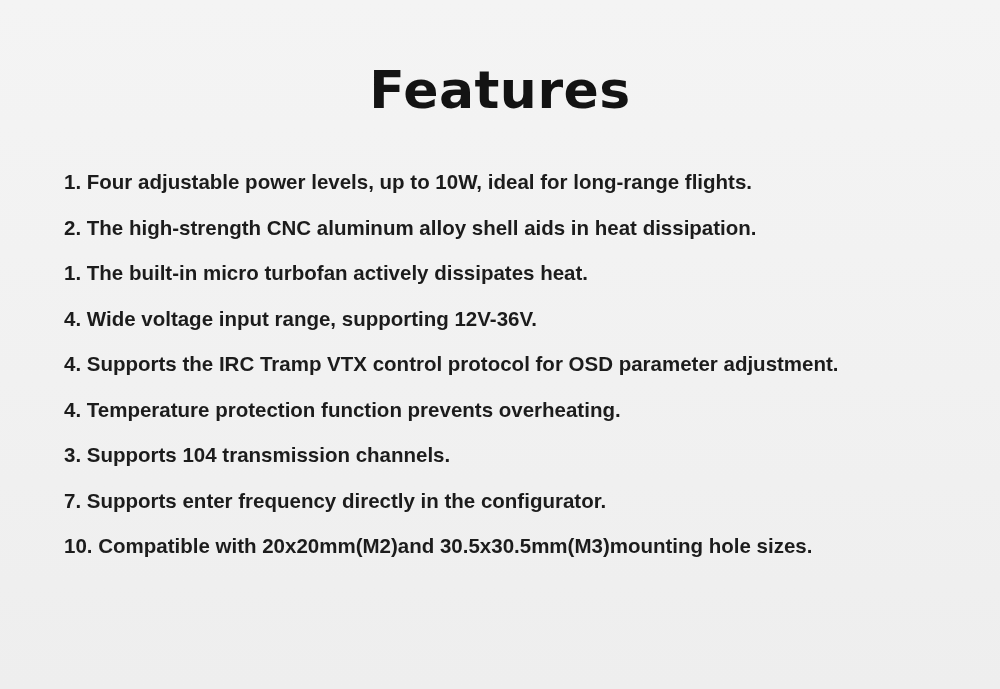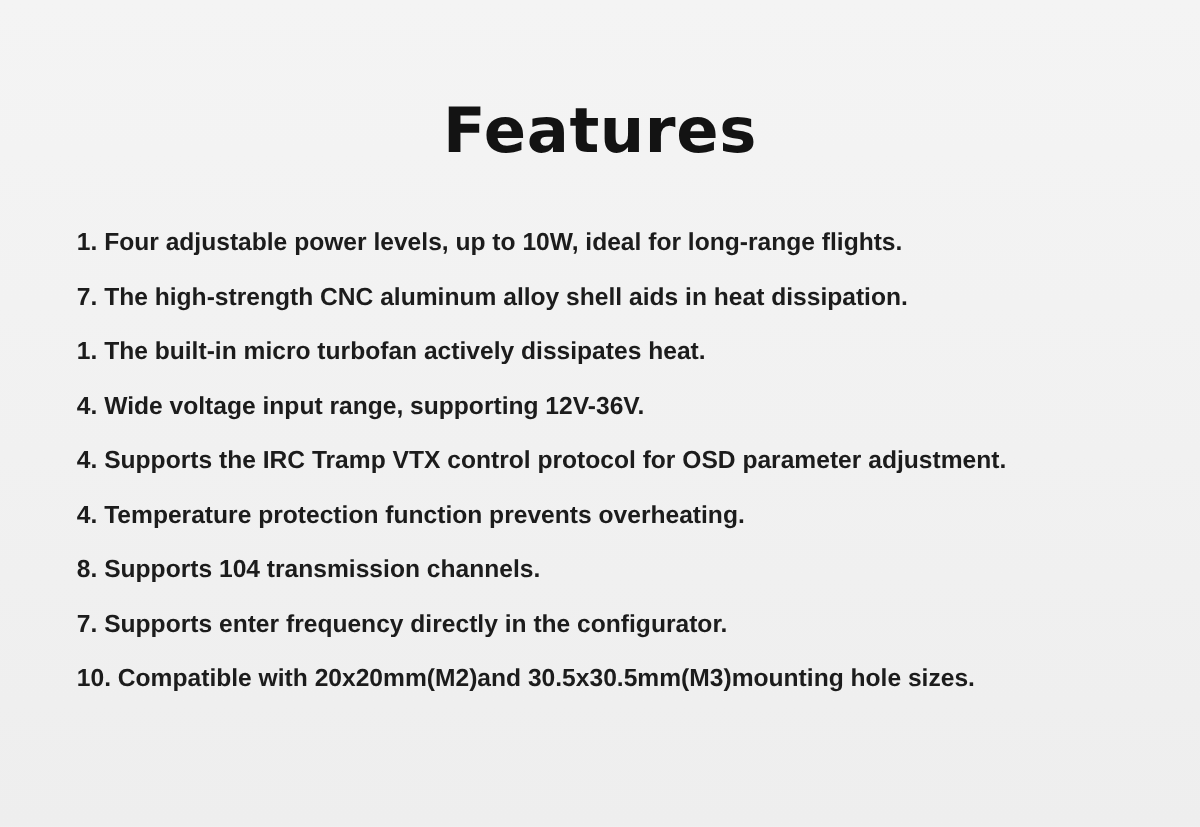--- a/index.html
+++ b/index.html
@@ -19,21 +19,21 @@
     height: 689px;
     background: linear-gradient(180deg, #f4f4f4 0%, #f1f1f1 55%, #eeeeee 100%);
     box-sizing: border-box;
   }
   .page-title {
     text-align: center;
     font-size: 52px;
     font-weight: 700;
     color: #131313;
     letter-spacing: 0.5px;
-    padding-top: 80px;
+    padding-top: 60px;
     margin: 0;
     font-family: "DejaVu Sans", sans-serif;
   }
   .features-list {
     list-style: none;
     margin: 0;
     padding: 52px 0 0 0;
     font-weight: bold;
   }
   .feature-item {
@@ -49,22 +49,22 @@
     margin-bottom: 14px;
   }
 </style>
 </head>
 <body>
 
 <div class="page">
   <h1 class="page-title">Features</h1>
   <ul class="features-list">
     <li class="feature-item">1. Four adjustable power levels, up to 10W, ideal for long-range flights.</li>
-    <li class="feature-item">7. The high-strength CNC aluminum alloy shell aids in heat dissipation.</li>
+    <li class="feature-item">2. The high-strength CNC aluminum alloy shell aids in heat dissipation.</li>
     <li class="feature-item">1. The built-in micro turbofan actively dissipates heat.</li>
     <li class="feature-item">4. Wide voltage input range, supporting 12V-36V.</li>
     <li class="feature-item">4. Supports the IRC Tramp VTX control protocol for OSD parameter adjustment.</li>
     <li class="feature-item">4. Temperature protection function prevents overheating.</li>
-    <li class="feature-item">8. Supports 104 transmission channels.</li>
+    <li class="feature-item">3. Supports 104 transmission channels.</li>
     <li class="feature-item">7. Supports enter frequency directly in the configurator.</li>
     <li class="feature-item">10. Compatible with 20x20mm(M2)and 30.5x30.5mm(M3)mounting hole sizes.</li>
   </ul>
 </div>
 
 </body></html>

